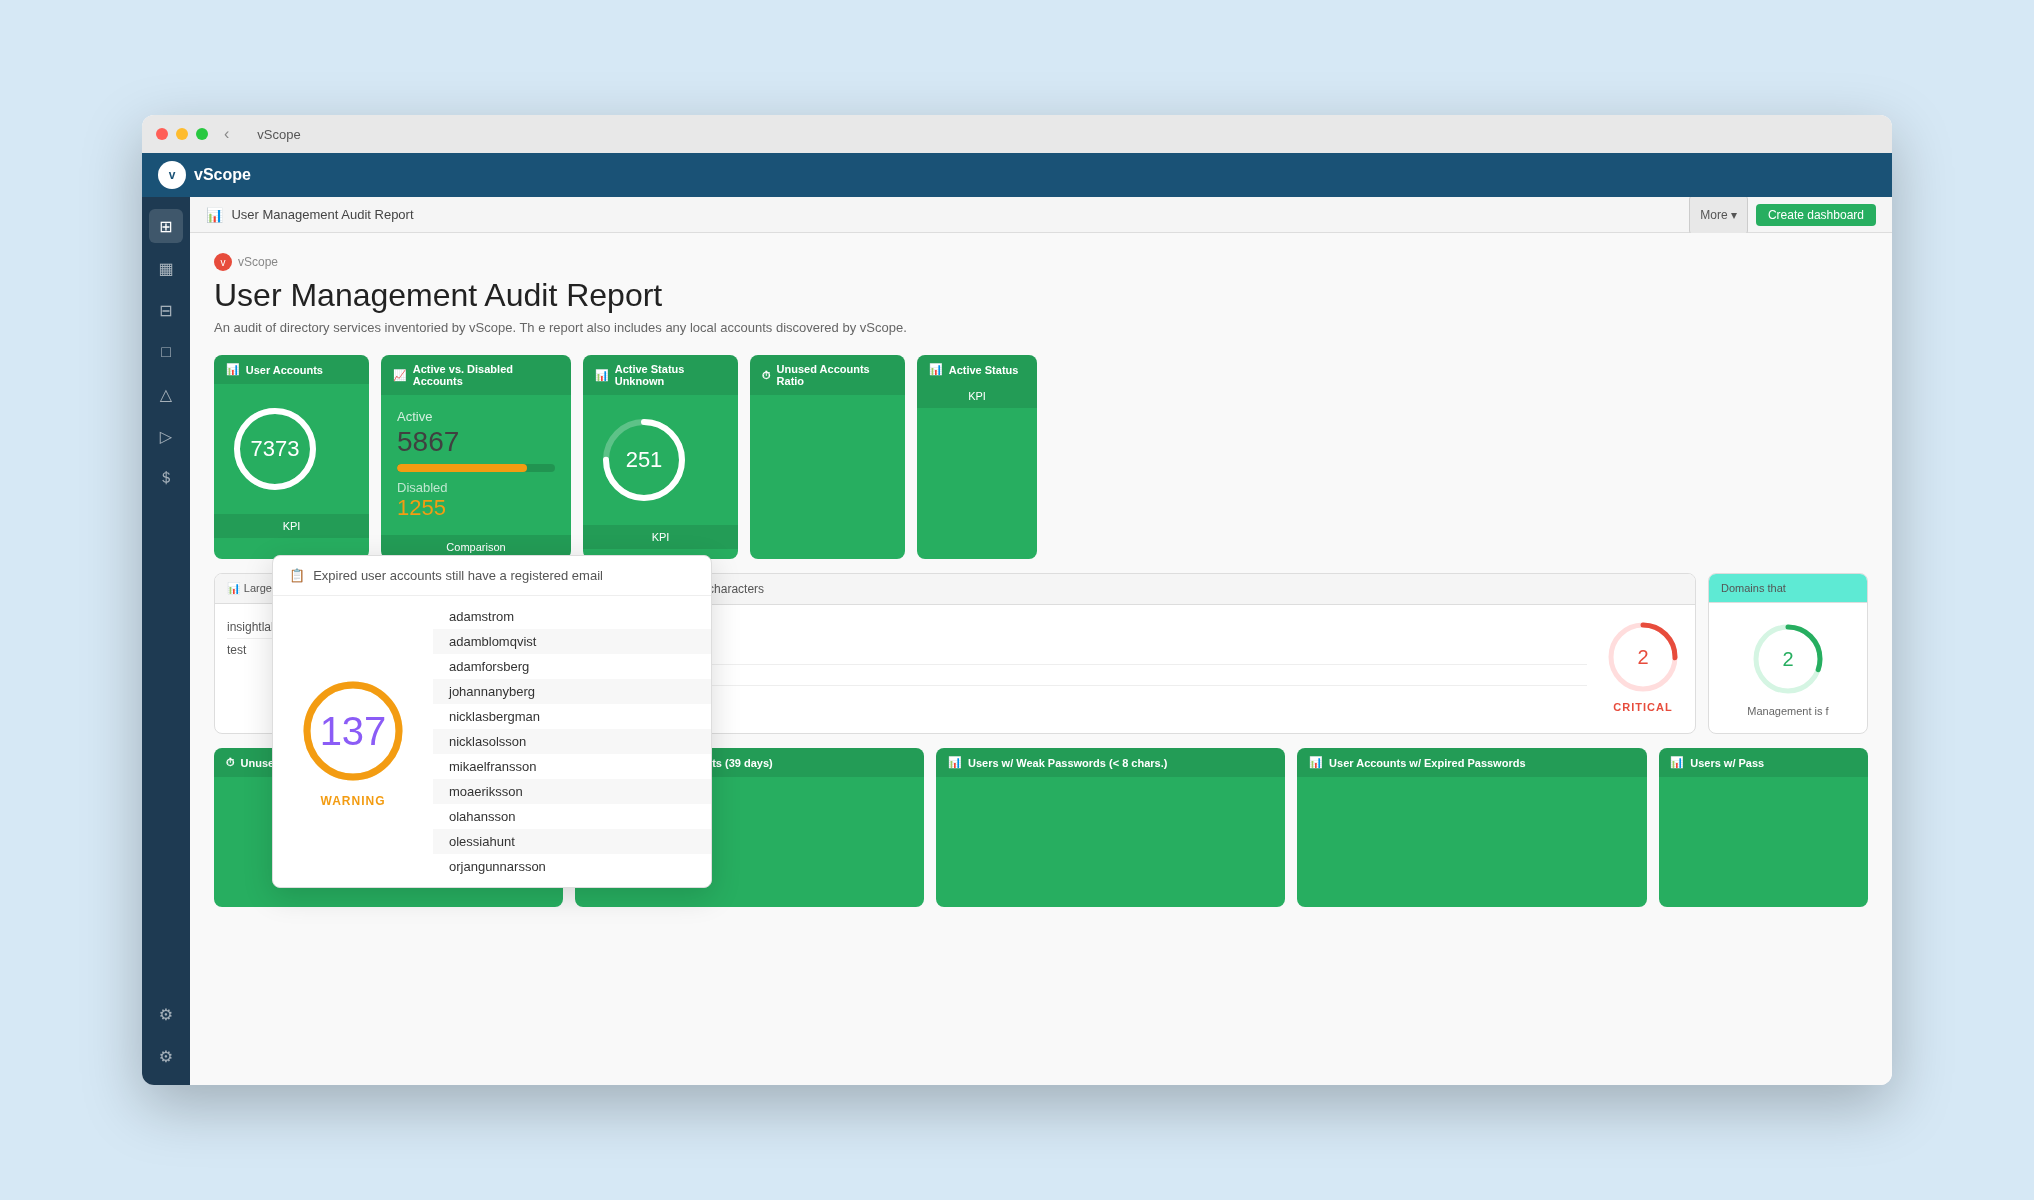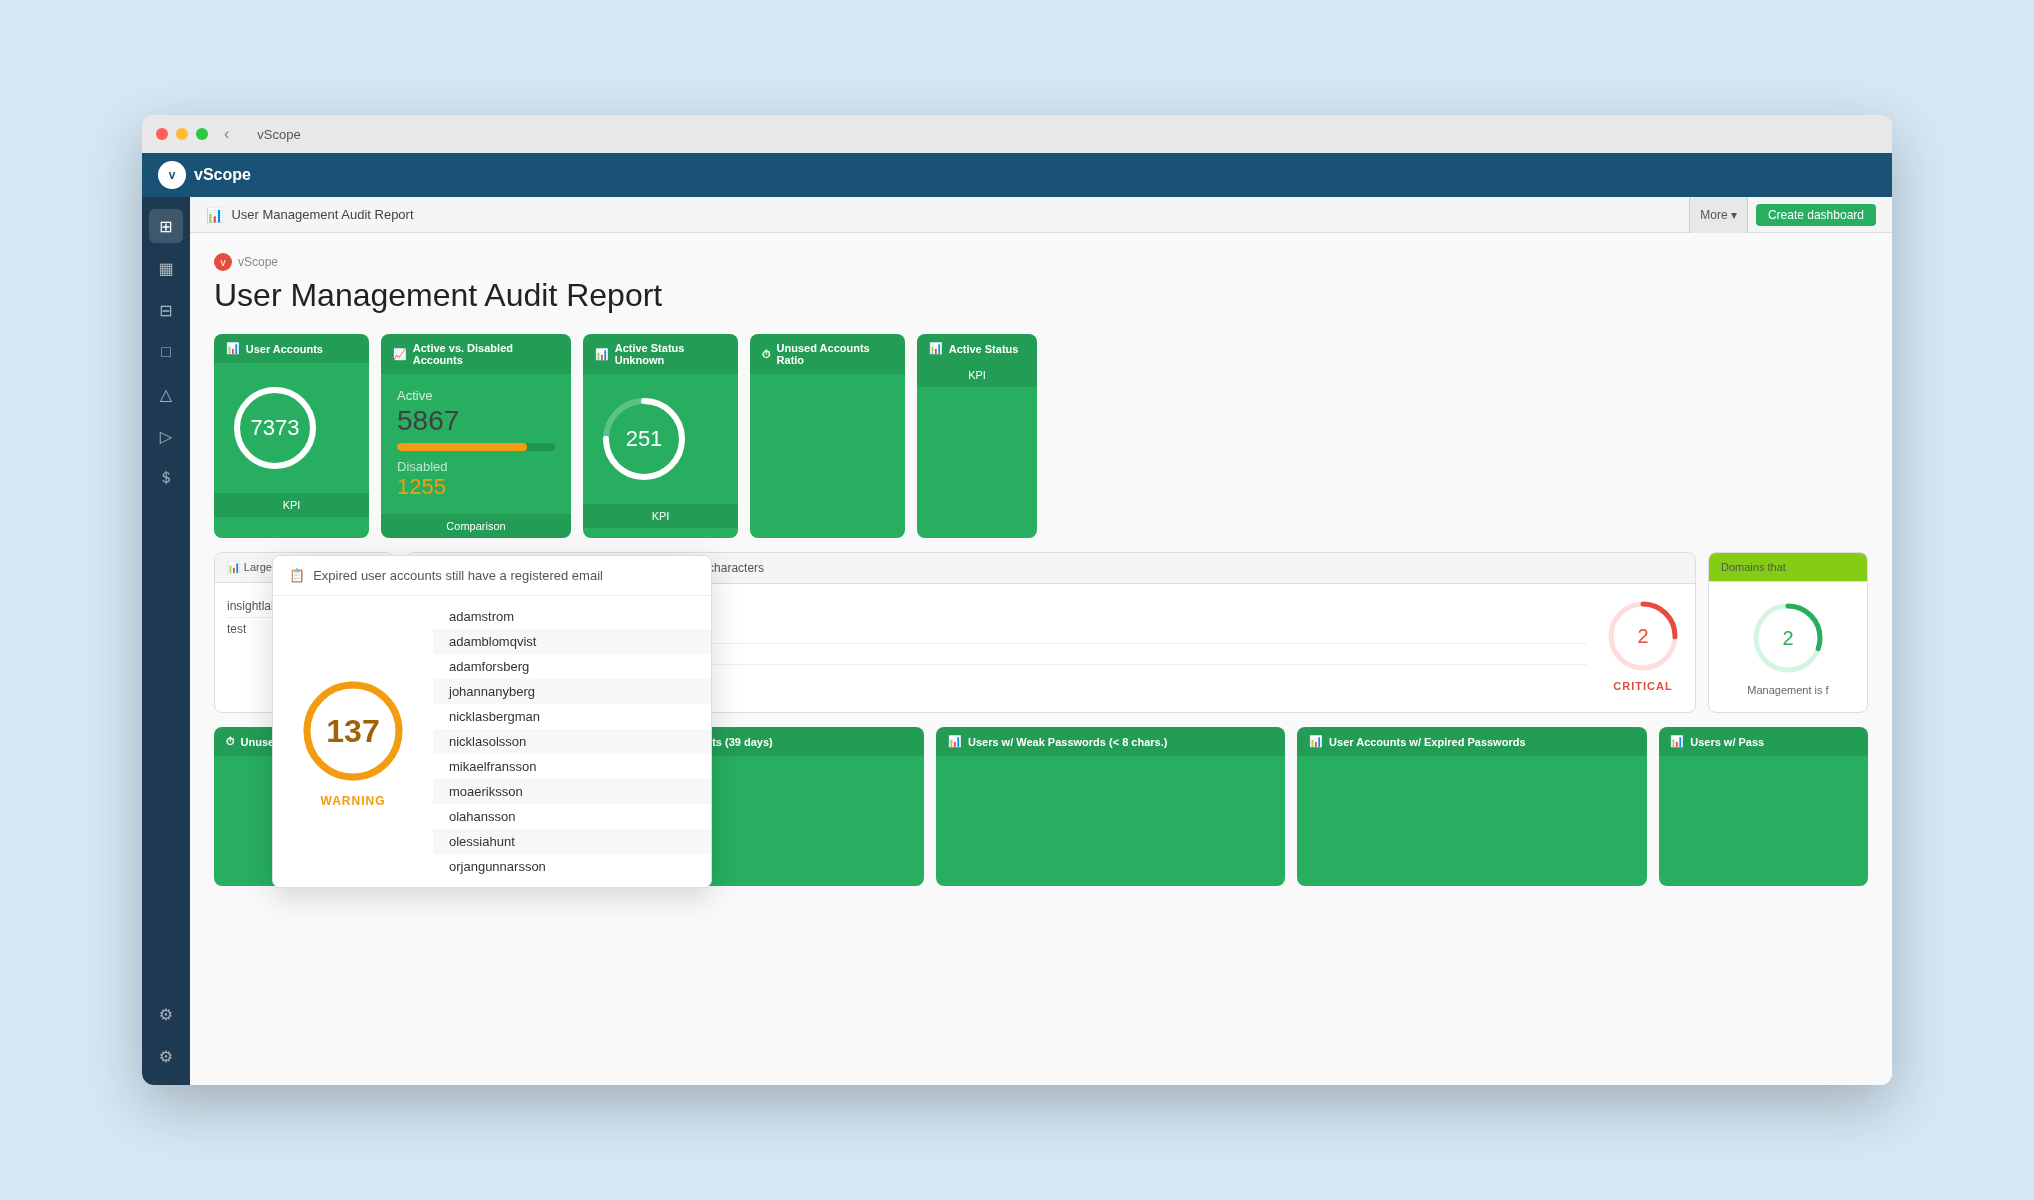--- a/index.html
+++ b/index.html
@@ -313,23 +313,23 @@
     }
     .panel-gauge-wrap svg {
       width: 110px;
       height: 110px;
     }
     .panel-gauge-label {
       position: absolute;
       top: 50%;
       left: 50%;
       transform: translate(-50%, -50%);
-      font-size: 32px;
-      font-weight: 700;
-      color: #a16207;
+      font-size: 40px;
+      font-weight: 400;
+      color: #8b5cf6;
     }
     .panel-status {
       margin-top: 8px;
       font-size: 12px;
       font-weight: 600;
       color: #f39c12;
       letter-spacing: 1px;
     }
     .panel-list {
       flex: 1;
@@ -411,21 +411,21 @@
       border: 1px solid #ddd;
       border-radius: 8px;
       overflow: hidden;
       width: 160px;
       flex-shrink: 0;
     }
     .fine-card-header {
       padding: 8px 12px;
       font-size: 11px;
       color: #555;
-      background: #84cc16;
+      background: #5eead4;
       border-bottom: 1px solid #ddd;
     }
     .fine-card-body {
       padding: 16px;
       display: flex;
       flex-direction: column;
       align-items: center;
     }
     .fine-gauge-wrap {
       position: relative;
@@ -511,20 +511,21 @@
 
       <div class="main-content">
         <div class="main-inner">
 
           <div class="report-header">
             <div class="report-brand">
               <div class="report-brand-icon">v</div>
               <span class="report-brand-text">vScope</span>
             </div>
             <div class="report-title">User Management Audit Report</div>
+            <div class="report-desc">An audit of directory services inventoried by vScope. Th e report also includes any local accounts discovered by vScope.</div>
           </div>
 
           <div class="cards-row">
 
             <div class="card card-green" style="width:155px;">
               <div class="card-header">
                 <span>📊</span>
                 <span>User Accounts</span>
               </div>
               <div class="card-body">

